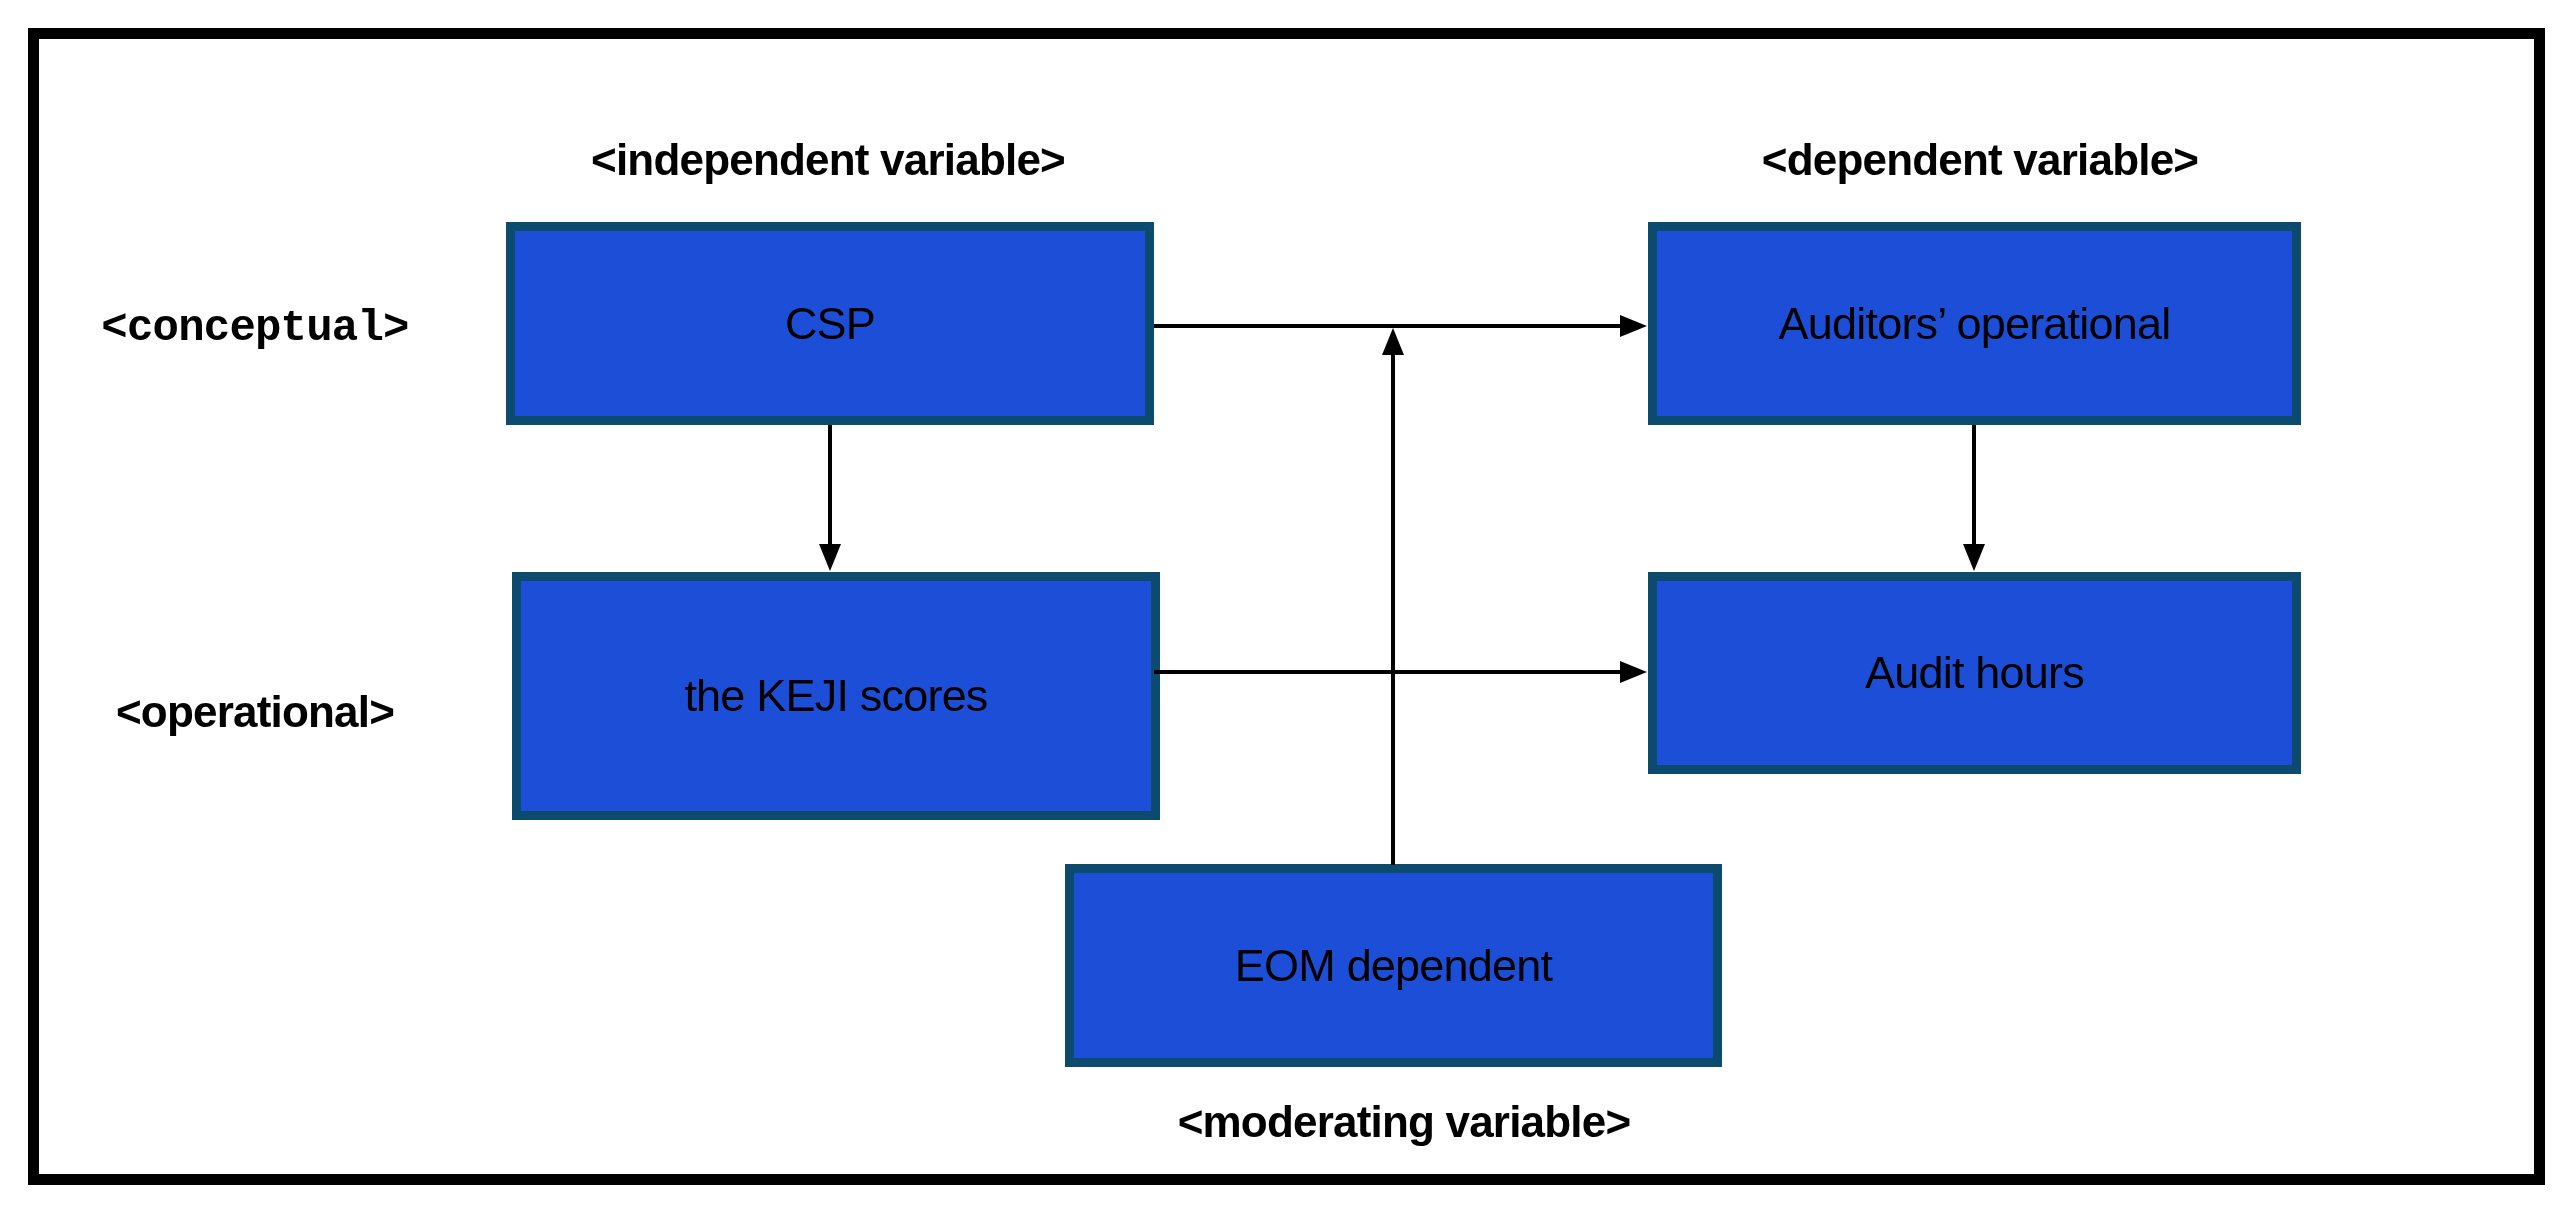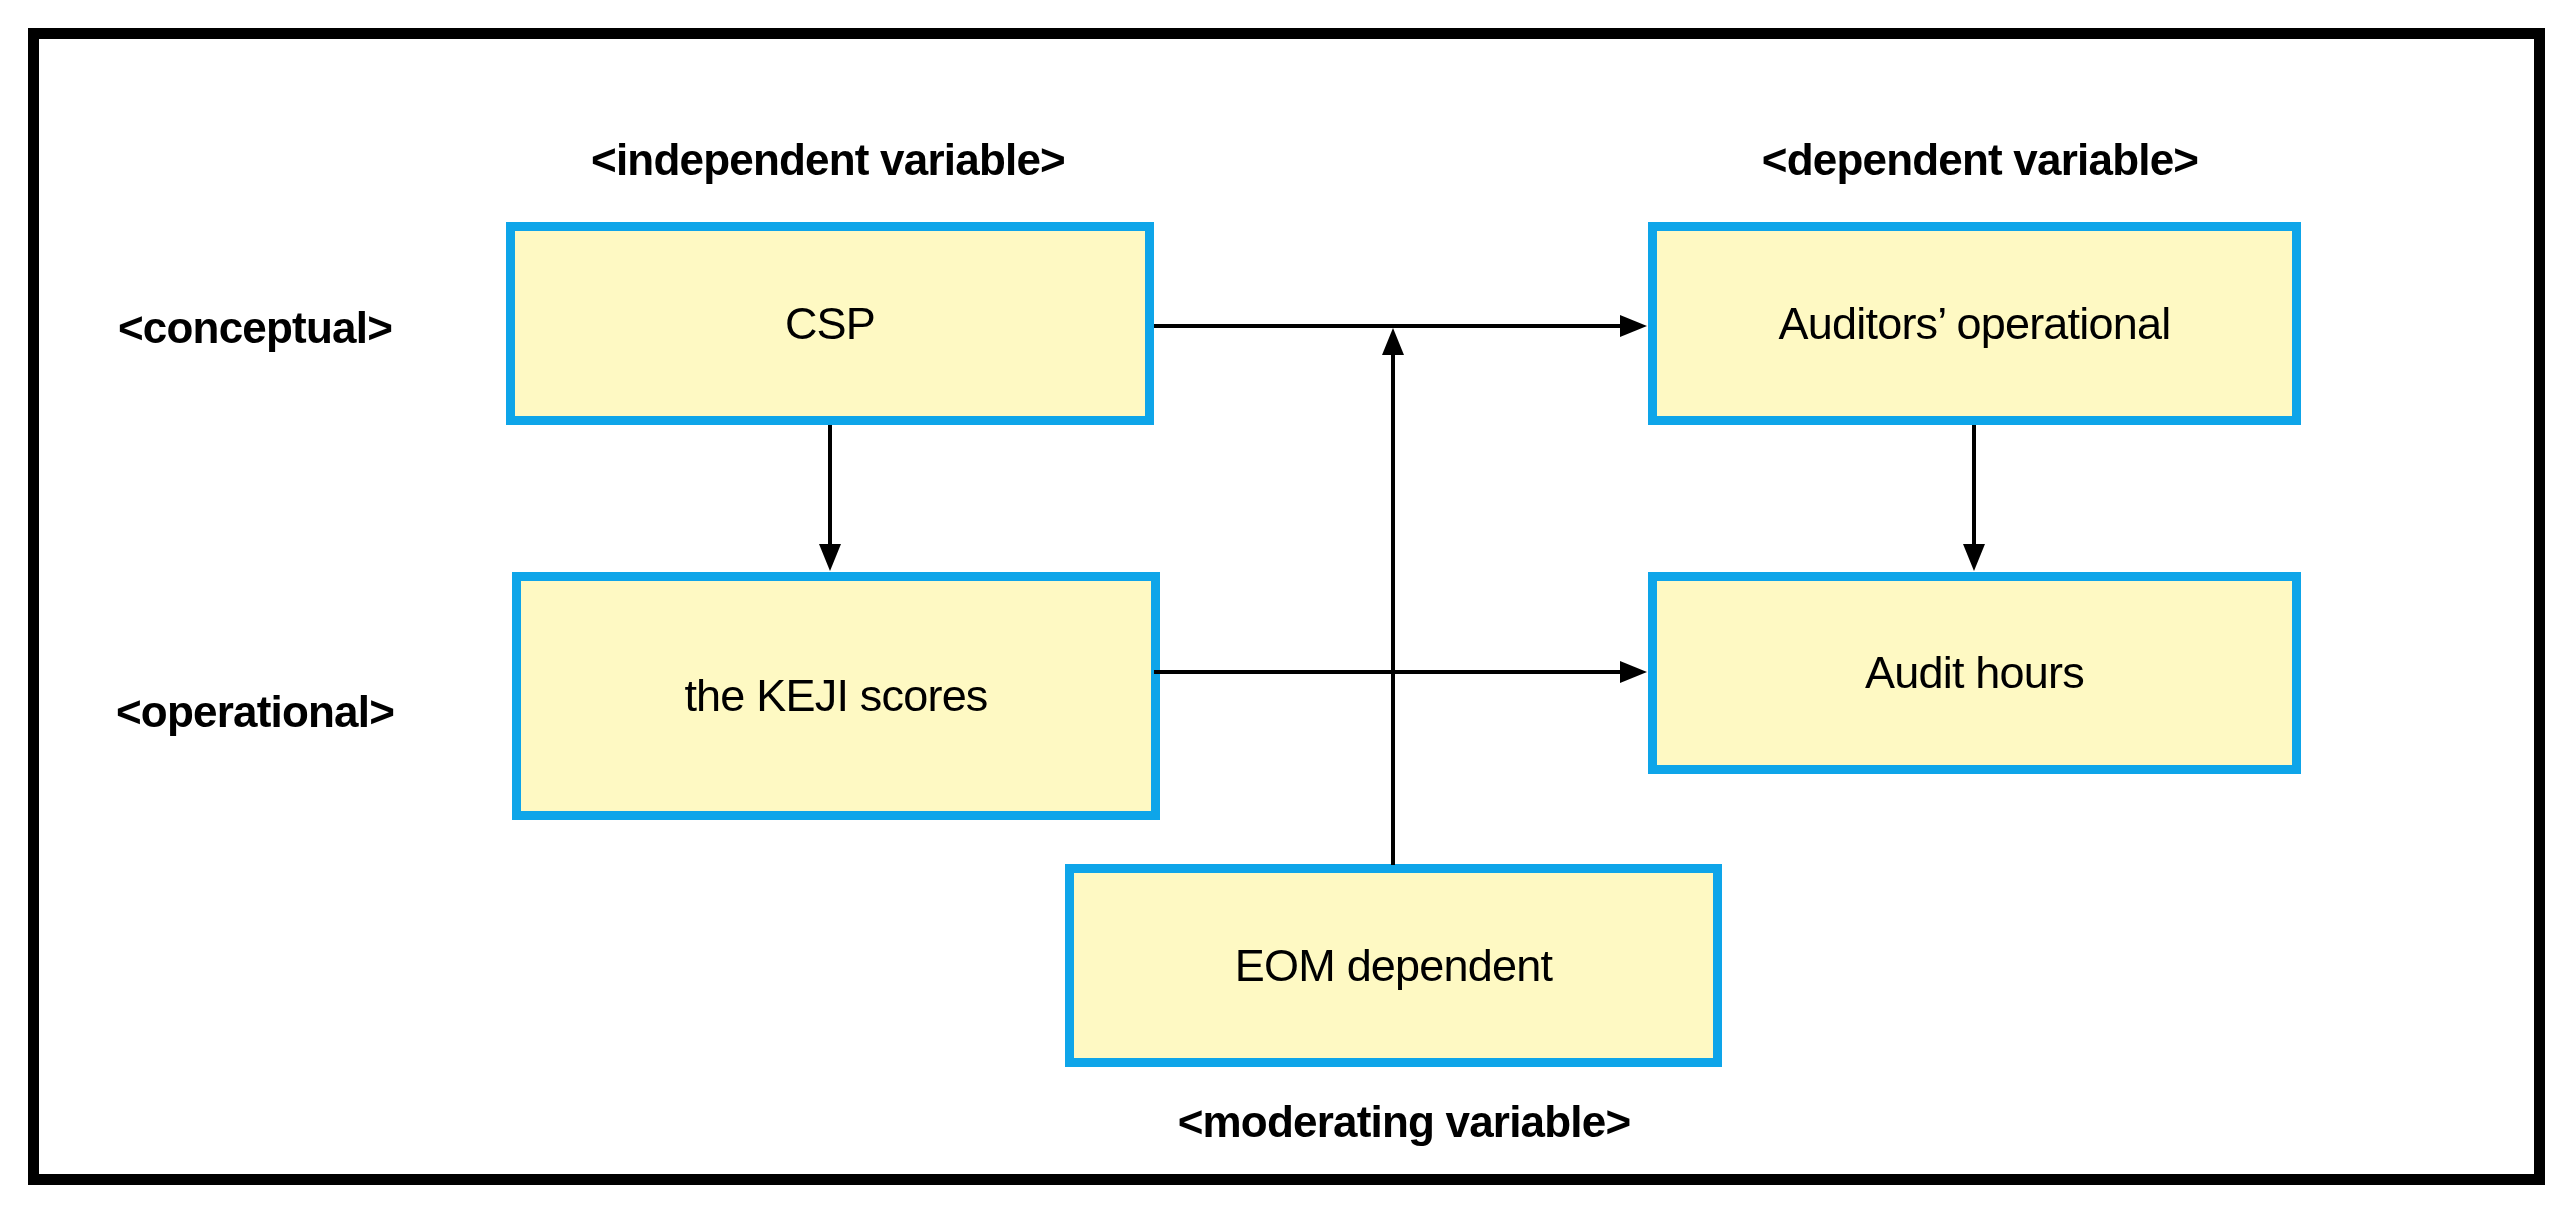--- a/index.html
+++ b/index.html
@@ -15,22 +15,22 @@
   }
   .frame {
     position: absolute;
     left: 28px; top: 28px;
     width: 2517px; height: 1157px;
     border: 11.3px solid #000000;
     background: transparent;
   }
   .node {
     position: absolute;
-    border: 9px solid #0ea5e9;
-    background: #fef9c3;
+    border: 9px solid #0c4a6e;
+    background: #1d4ed8;
     display: flex;
     align-items: center;
     justify-content: center;
   }
   .node-label {
     font-size: 45px;
     font-weight: 400;
     letter-spacing: -0.8px;
     white-space: nowrap;
   }
@@ -43,21 +43,21 @@
     white-space: nowrap;
   }
   .box-csp        { left: 506px;  top: 222px;  width: 648px; height: 203px; }
   .box-auditors   { left: 1648px; top: 222px;  width: 653px; height: 203px; }
   .box-keji       { left: 512px;  top: 572px;  width: 648px; height: 248px; }
   .box-audithours { left: 1648px; top: 572px;  width: 653px; height: 202px; }
   .box-eom        { left: 1065px; top: 864px; width: 657px; height: 203px; }
 
   .lbl-independent { left: 828px; top: 160px; }
   .lbl-dependent   { left: 1980px; top: 160px; }
-  .lbl-conceptual  { left: 255px;  top: 328px; }
+  .lbl-conceptual  { left: 255px;  top: 328px; font-family: Liberation Mono, monospace; }
   .lbl-operational { left: 255px;  top: 712px; }
   .lbl-moderating  { left: 1404px; top: 1122px; }
 
   .aline { position: absolute; background: #000000; }
   .ahead { position: absolute; width: 0; height: 0; }
   .ahead-right { border-top: 11.3px solid transparent; border-bottom: 11.3px solid transparent; border-left: 27px solid #000000; }
   .ahead-down  { border-left: 11.3px solid transparent; border-right: 11.3px solid transparent; border-top: 27px solid #000000; }
   .ahead-up    { border-left: 11.3px solid transparent; border-right: 11.3px solid transparent; border-bottom: 27px solid #000000; }
 
   

